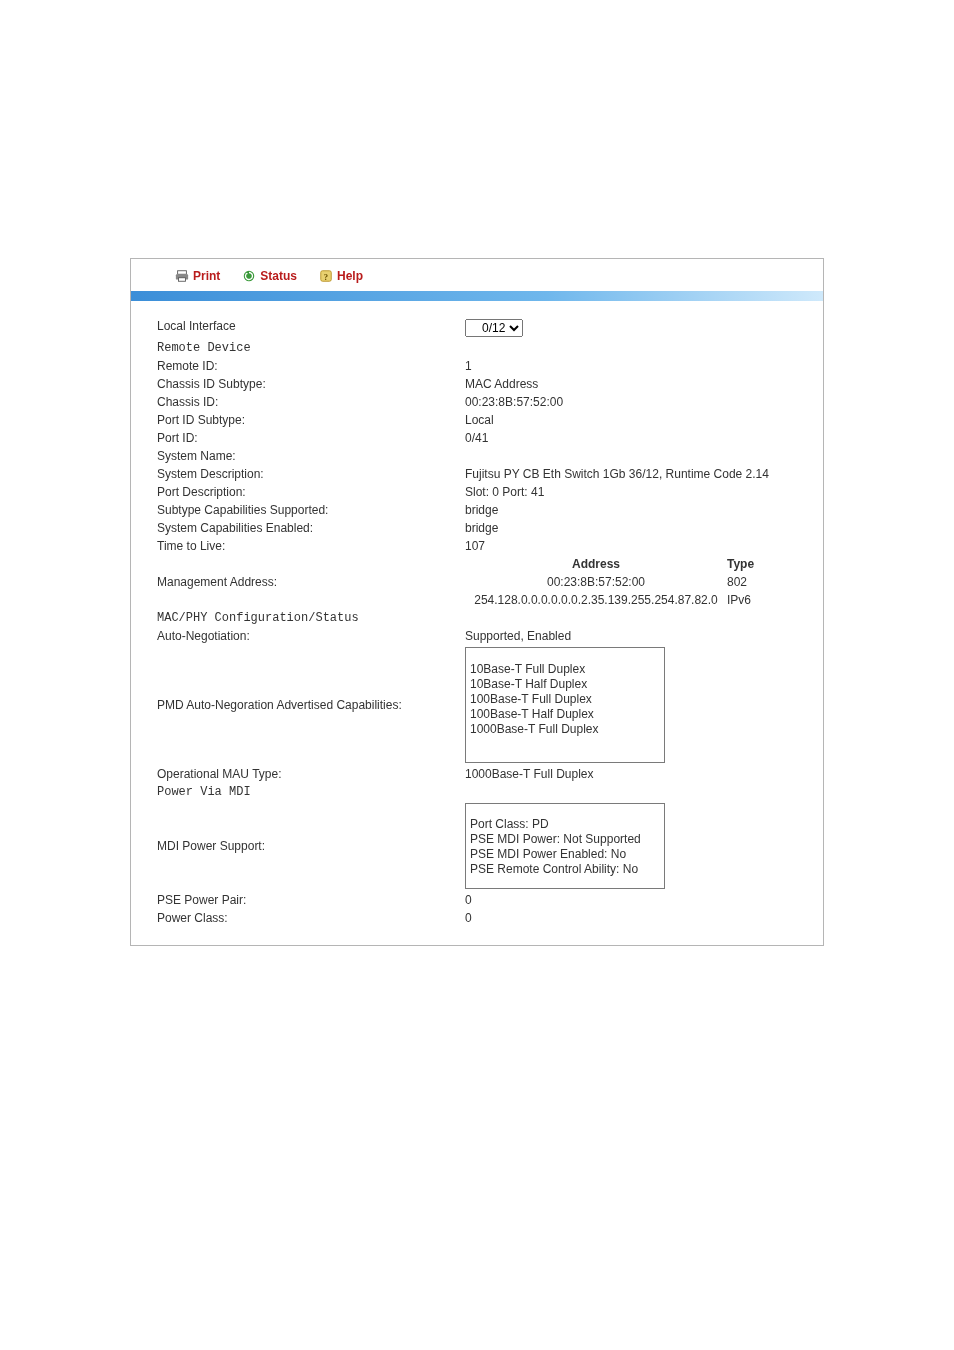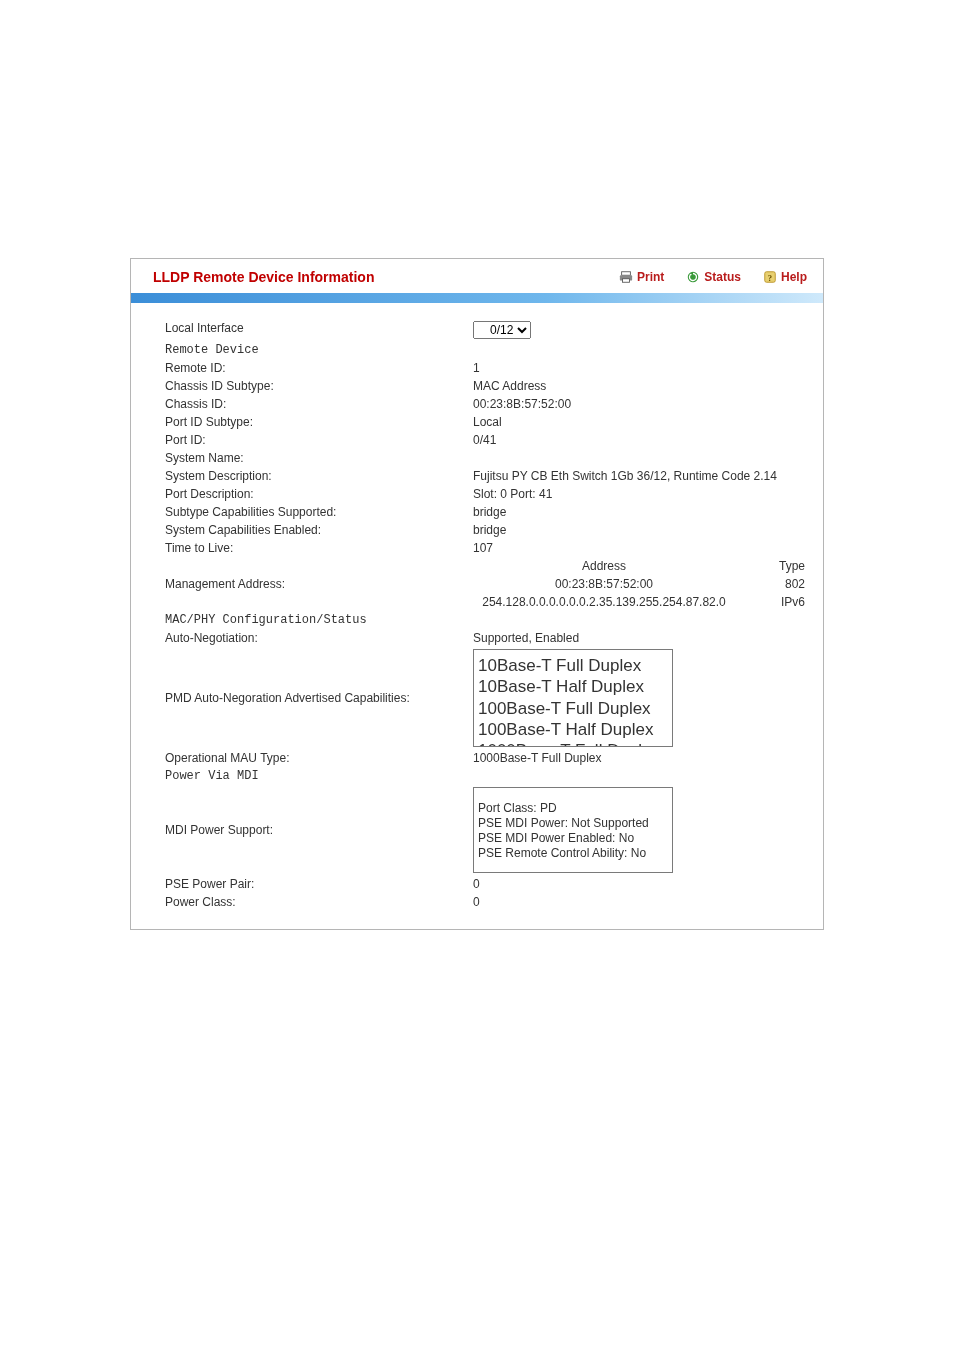--- a/index.html
+++ b/index.html
@@ -4,40 +4,39 @@
 <style>
   html,body{margin:0;padding:0;background:#fff;font-family:Verdana,Geneva,sans-serif;font-size:12px;color:#333;}
   .page{width:954px;margin:0 auto;}
   .panel{margin:258px auto 0 auto;width:692px;border:1px solid #b5b5b5;background:#fff;}
   .hdr{display:flex;align-items:center;padding:10px 16px 8px 22px;}
   .title{color:#c00000;font-weight:bold;font-size:14px;flex:1;}
   .tool{display:inline-flex;align-items:flex-start;margin-left:22px;color:#b91c1c;font-weight:bold;font-size:12px;cursor:pointer;}
   .tool svg{width:14px;height:14px;margin-right:4px;}
   .sep{height:10px;background:linear-gradient(to right,#3b8ed8 0%,#6fb7ec 60%,#cfe9fb 100%);}
   .body{padding:16px 22px 18px 22px;}
-  table.form{width:100%;border-collapse:collapse;margin-left:8px;}
+  table.form{width:100%;border-collapse:collapse;}
   table.form td{padding:2px 4px;vertical-align:top;font-size:12px;color:#333;}
   td.lbl{width:300px;white-space:nowrap;}
   td.val{}
   select.iface{font-size:12px;padding-left:12px;}
   .section{padding-top:4px;font-family:Liberation Mono, monospace;}
   .mgmt-wrap{display:flex;}
   .mgmt-wrap .addr{flex:1;text-align:center;}
-  .mgmt-wrap .typ{width:70px;text-align:right;}
-  .mgmt-head{font-weight:normal;}
-  .listbox{width:190px;height:86px;border:1px solid #7a7a7a;background:#fff;font-size:17px;overflow-y:scroll;padding:5px 4px;line-height:1.25;resize:none;}
+  .mgmt-wrap .typ{width:70px;text-align:left;}
+  .mgmt-head{font-weight:bold;}
+  .listbox{width:190px;height:86px;border:1px solid #7a7a7a;background:#fff;font-size:12px;overflow-y:scroll;padding:14px 4px;line-height:1.25;resize:none;}
   .listbox2{width:190px;height:58px;border:1px solid #7a7a7a;background:#fff;font-size:12px;overflow-y:scroll;padding:13px 4px;line-height:1.25;resize:none;}
 </style>
 </head>
 <body>
 <div class="page">
 <div class="panel">
 
   <div class="hdr">
-    <div class="title">LLDP Remote Device Information</div>
     <div class="tool">
       <svg viewBox="0 0 16 16">
             <rect x="3" y="2" width="10" height="4" fill="#fff" stroke="#555"></rect>
             <rect x="1" y="6" width="14" height="6" rx="1" fill="#888"></rect>
             <rect x="4" y="10" width="8" height="4" fill="#fff" stroke="#555"></rect>
           </svg>
       <span>Print</span>
     </div>
     <div class="tool">
       <svg viewBox="0 0 16 16">

